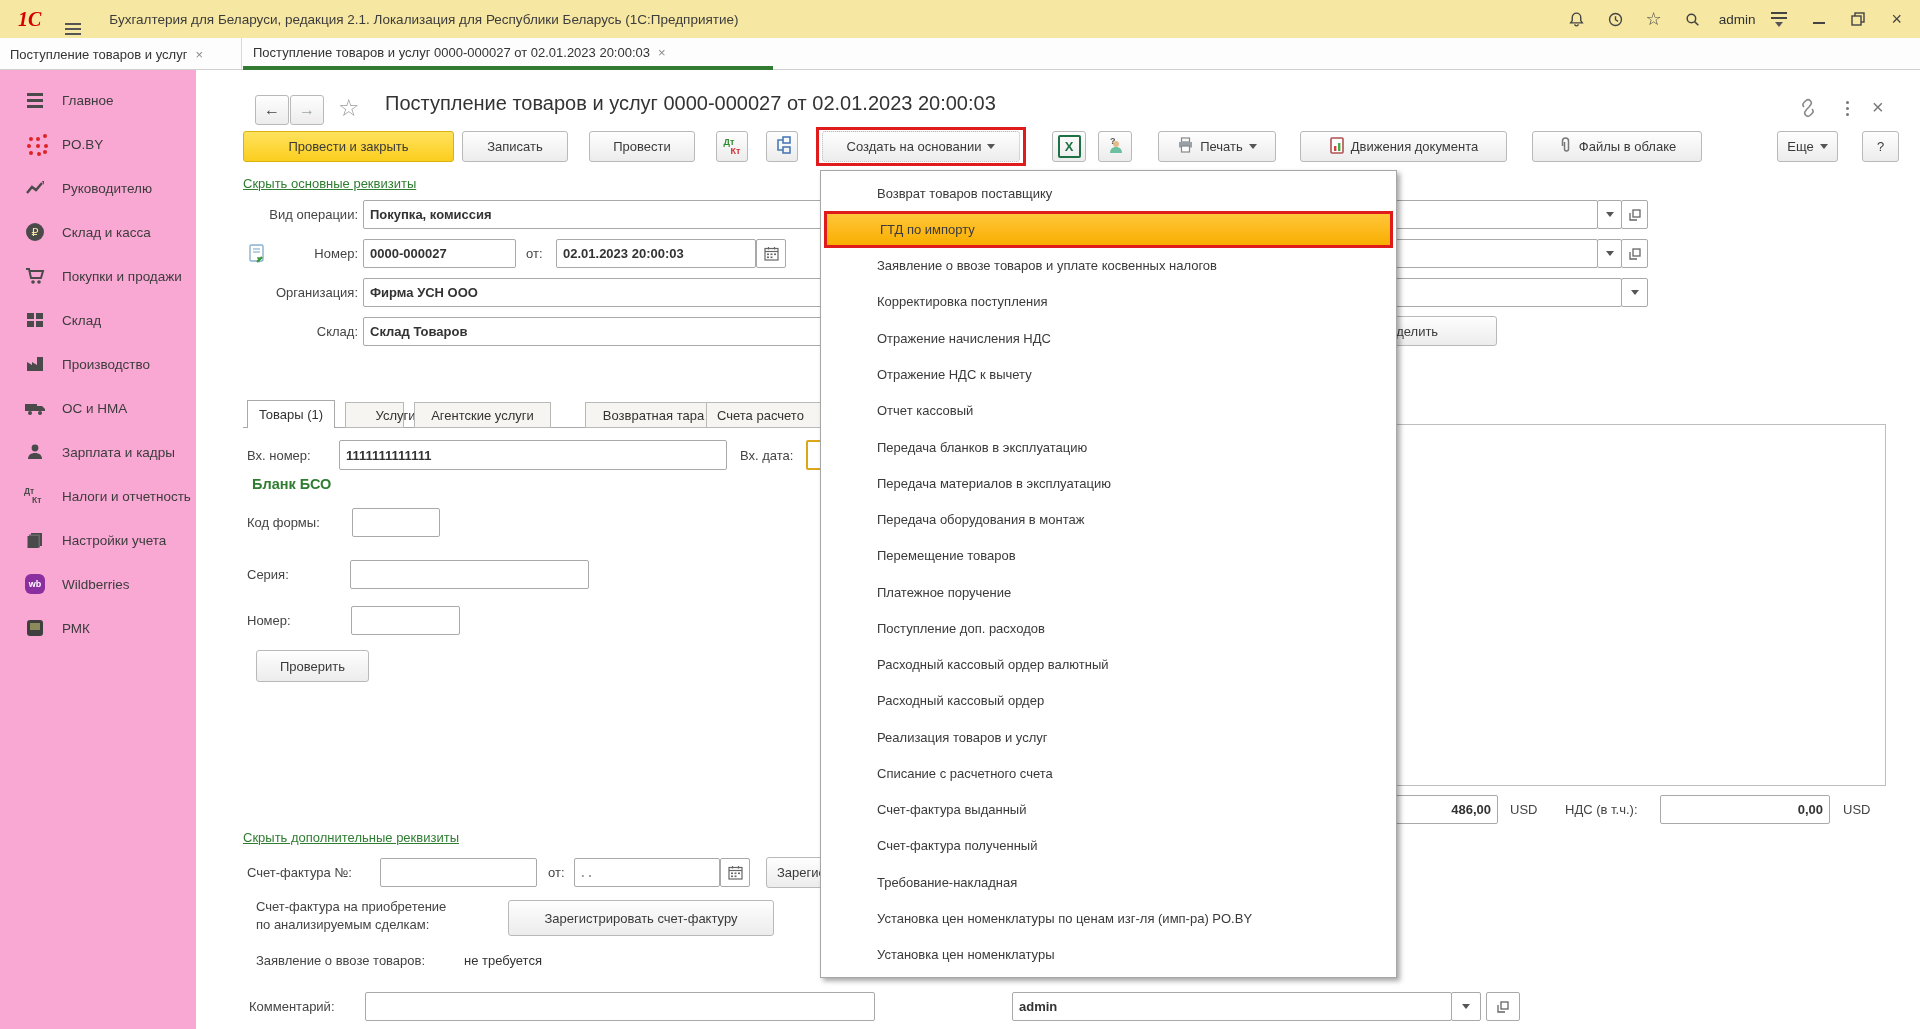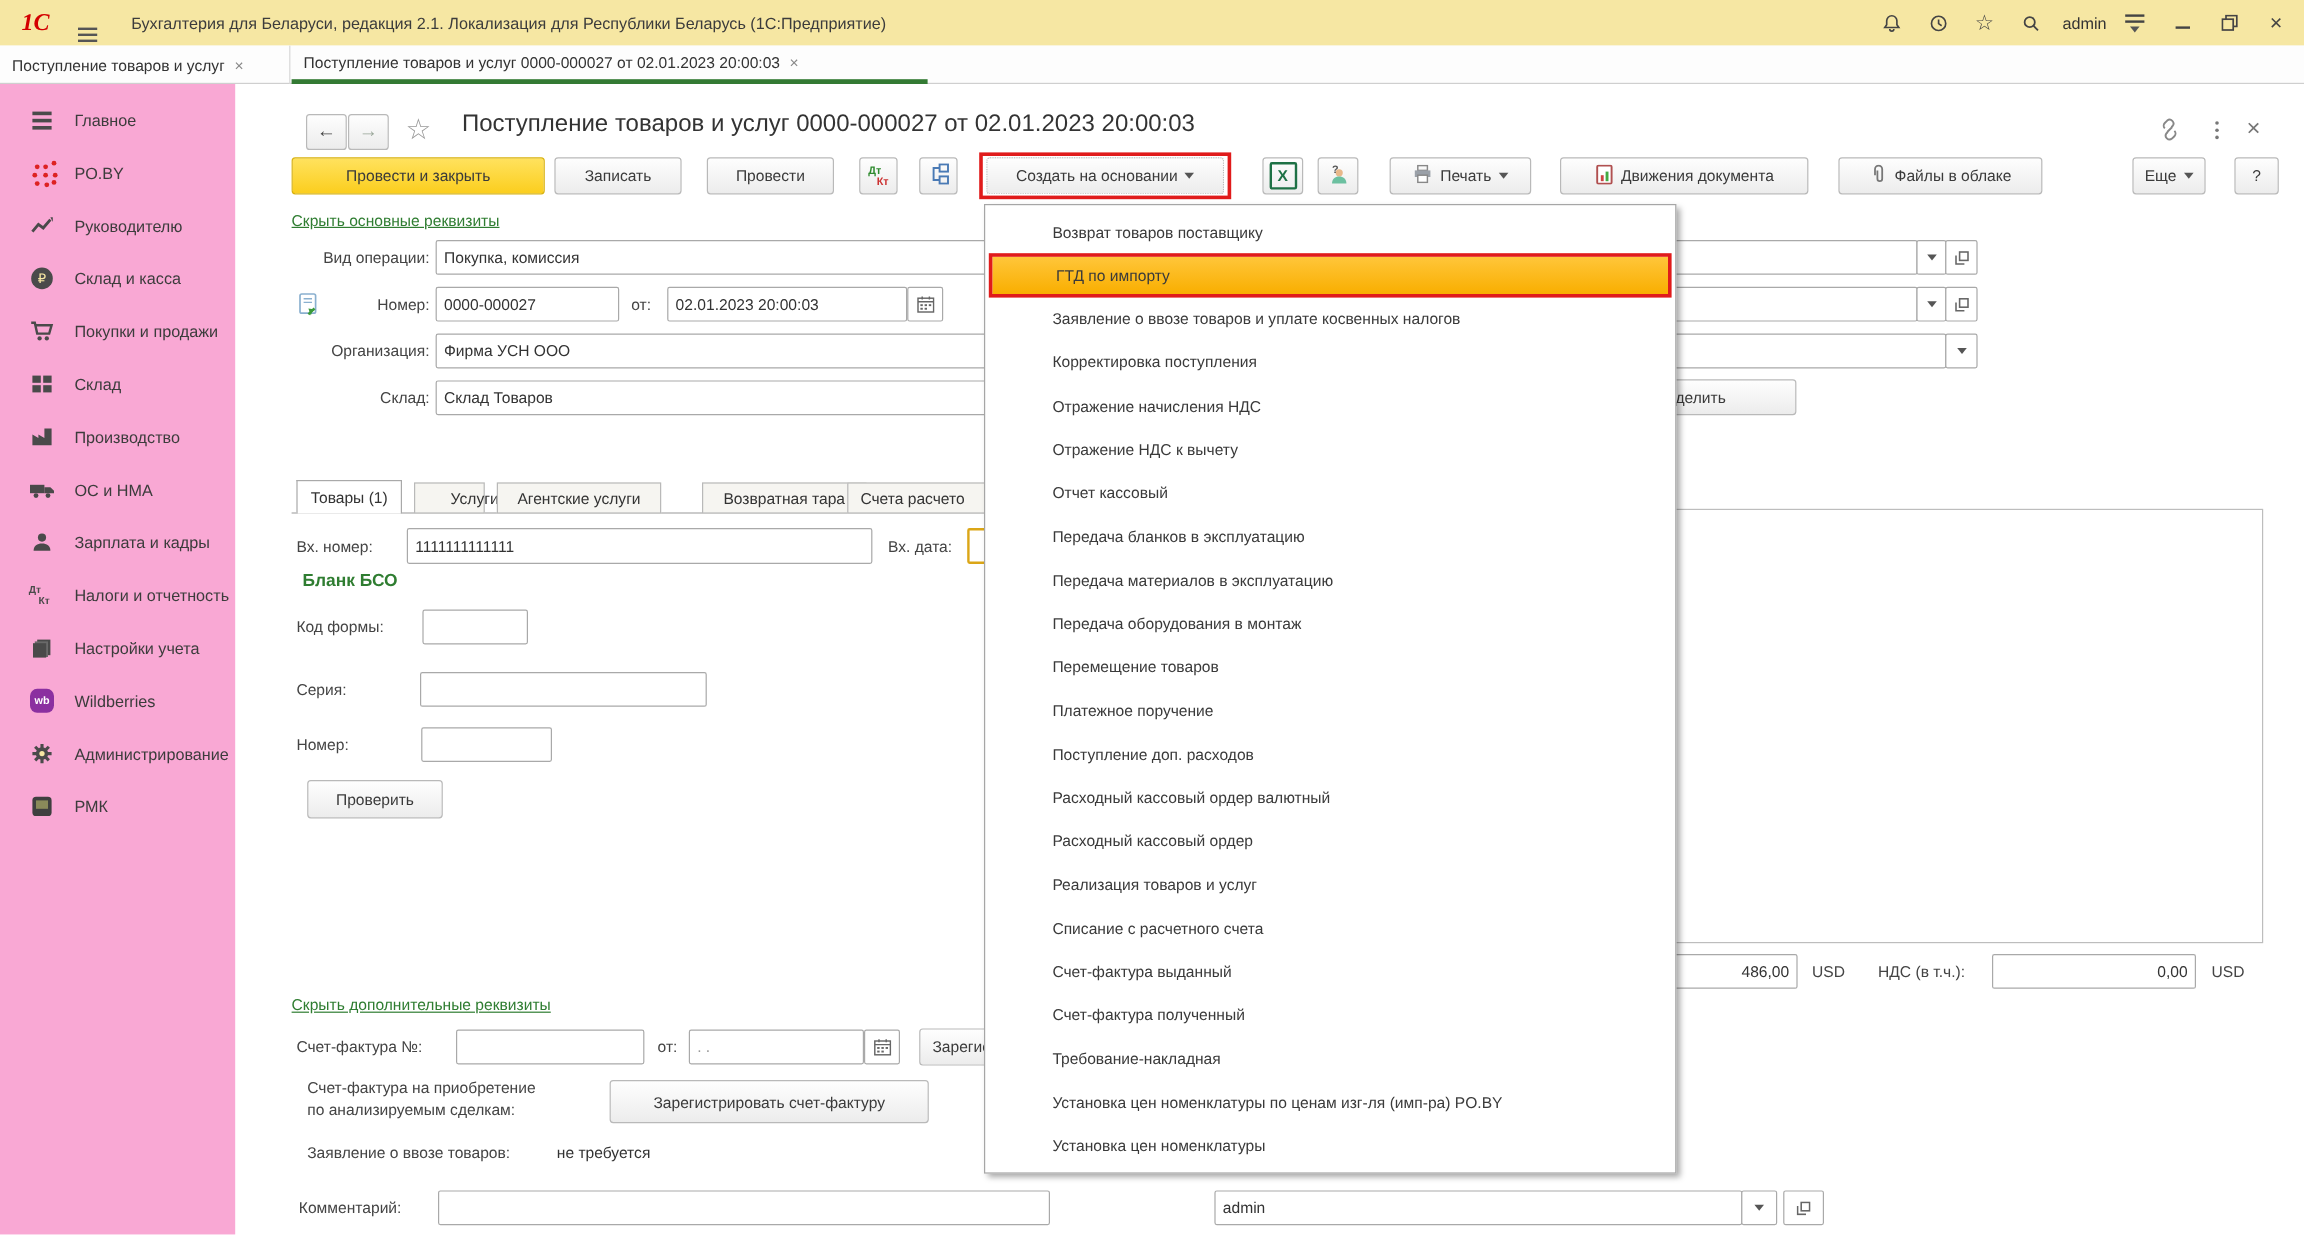--- a/index.html
+++ b/index.html
@@ -2,21 +2,21 @@
 <html><head>
 <meta charset="utf-8">
 <style>
   html,body{margin:0;padding:0;}
   #app{position:relative;width:1920px;height:1029px;overflow:hidden;background:#fff;
        font-family:"Liberation Sans","DejaVu Sans",sans-serif;color:#333;}
   .abs{position:absolute;box-sizing:border-box;}
   .lbl{font-size:13px;color:#444;white-space:nowrap;display:flex;align-items:center;}
   .rj{justify-content:flex-end;}
   .fld{border:1px solid #a9a9a9;border-radius:2px;background:#fff;font-size:13px;color:#333;
-       padding:0 6px;display:flex;align-items:center;white-space:nowrap;overflow:hidden;}
+       padding:0 6px;display:flex;align-items:center;white-space:nowrap;overflow:hidden;font-weight:bold;}
   .fldbtn{border:1px solid #a9a9a9;background:#fff;display:flex;align-items:center;justify-content:center;border-radius:2px;}
   .btn{border:1px solid #b9b9b9;border-radius:3px;background:linear-gradient(#fefefe,#ececec);
        font-size:13px;color:#3a3a3a;display:flex;align-items:center;justify-content:center;white-space:nowrap;gap:6px;cursor:default;}
   .btn.yellow{background:linear-gradient(#ffe25e,#fbce1e);border-color:#d9b20e;}
   .caret{width:0;height:0;border-left:4px solid transparent;border-right:4px solid transparent;border-top:5px solid #555;display:inline-block;}
   .lnk{font-size:13px;color:#2f7d31;text-decoration:underline;white-space:nowrap;}
   
   .titlebar{left:0;top:0;width:1920px;height:38px;background:#f6e7a3;display:flex;align-items:center;}
   .hbars{width:16px;height:2px;background:#555;box-shadow:0 5px 0 #555,0 10px 0 #555;margin-top:-10px;}
   .wicon{color:#444;display:flex;align-items:center;justify-content:center;}
@@ -194,35 +194,20 @@
     </div>
     <div class="sitem">
       <span class="sicon">
           <span style="width:20px;height:20px;border-radius:6px;background:#8b2fa0;color:#fff;font-size:9px;font-weight:bold;display:flex;align-items:center;justify-content:center;">wb</span>
         </span>
       <span>Wildberries</span>
     </div>
     <div class="sitem">
       <span class="sicon">
           <svg width="20" height="20" viewBox="0 0 20 20">
-            <g stroke="#4a4a4a" stroke-width="2.6">
-              <line x1="10" y1="2" x2="10" y2="18"></line>
-              <line x1="2" y1="10" x2="18" y2="10"></line>
-              <line x1="4.3" y1="4.3" x2="15.7" y2="15.7"></line>
-              <line x1="15.7" y1="4.3" x2="4.3" y2="15.7"></line>
-            </g>
-            <circle cx="10" cy="10" r="5.2" fill="#4a4a4a"></circle>
-            <circle cx="10" cy="10" r="2.2" fill="#f6e7a3"></circle>
-          </svg>
-        </span>
-      <span>Администрирование</span>
-    </div>
-    <div class="sitem">
-      <span class="sicon">
-          <svg width="20" height="20" viewBox="0 0 20 20">
             <rect x="2" y="2" width="16" height="16" rx="3" fill="#3f3f3f"></rect>
             <rect x="5" y="5" width="10" height="7" fill="#8a8a5a"></rect>
           </svg>
         </span>
       <span>РМК</span>
     </div>
   </div>
 
   <div class="abs btn" style="left:255px;top:95px;width:34px;height:30px;font-size:16px;color:#444;">←</div>
   <div class="abs btn" style="left:290px;top:95px;width:34px;height:30px;font-size:16px;color:#9aa79a;">→</div>

